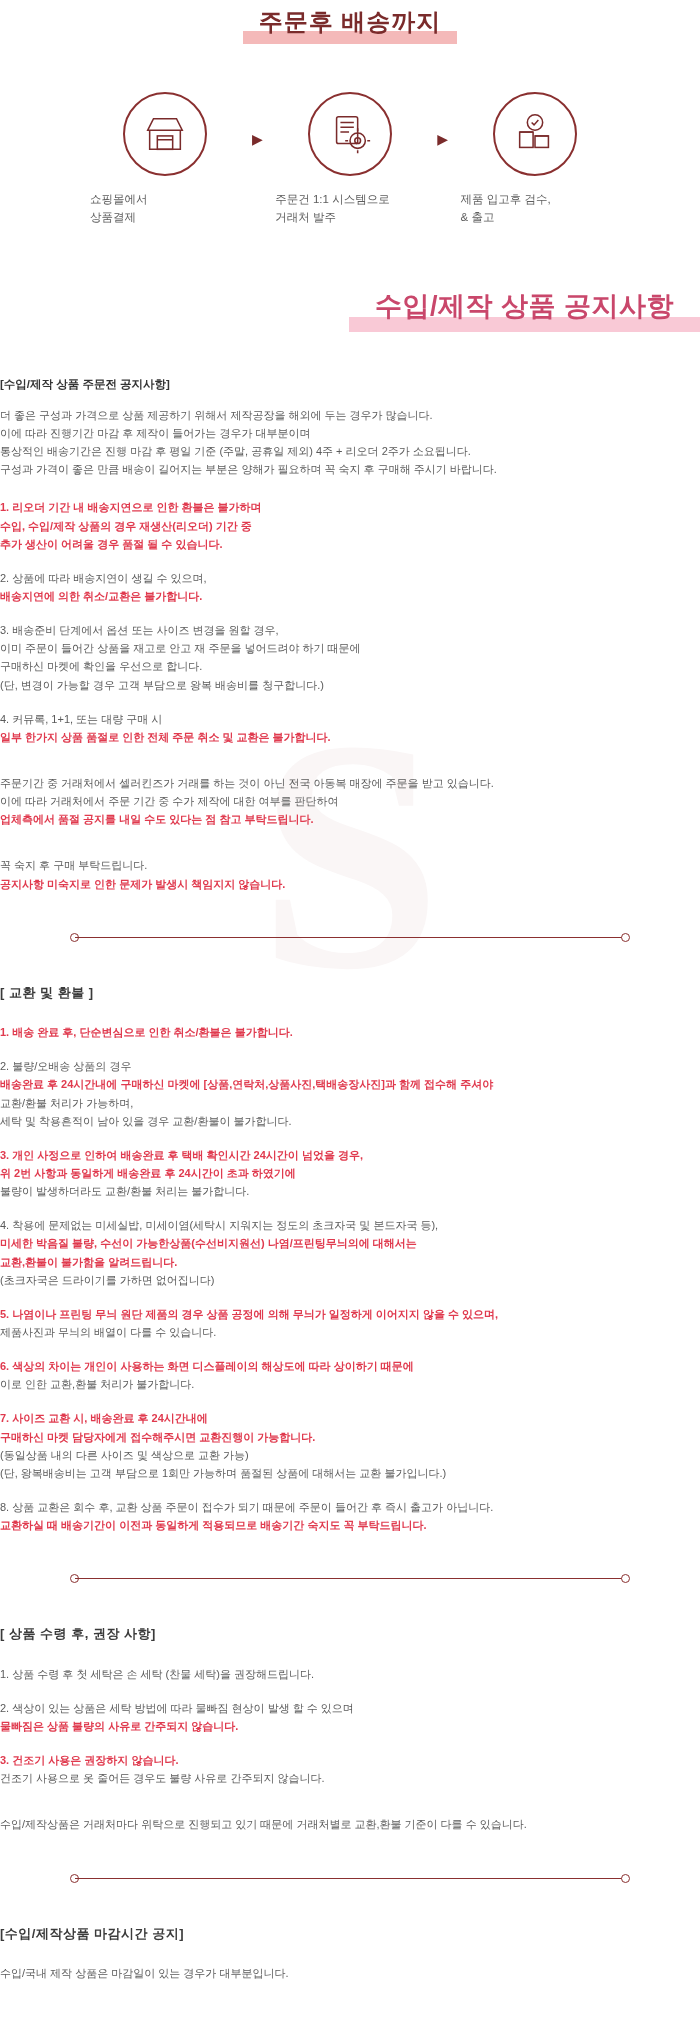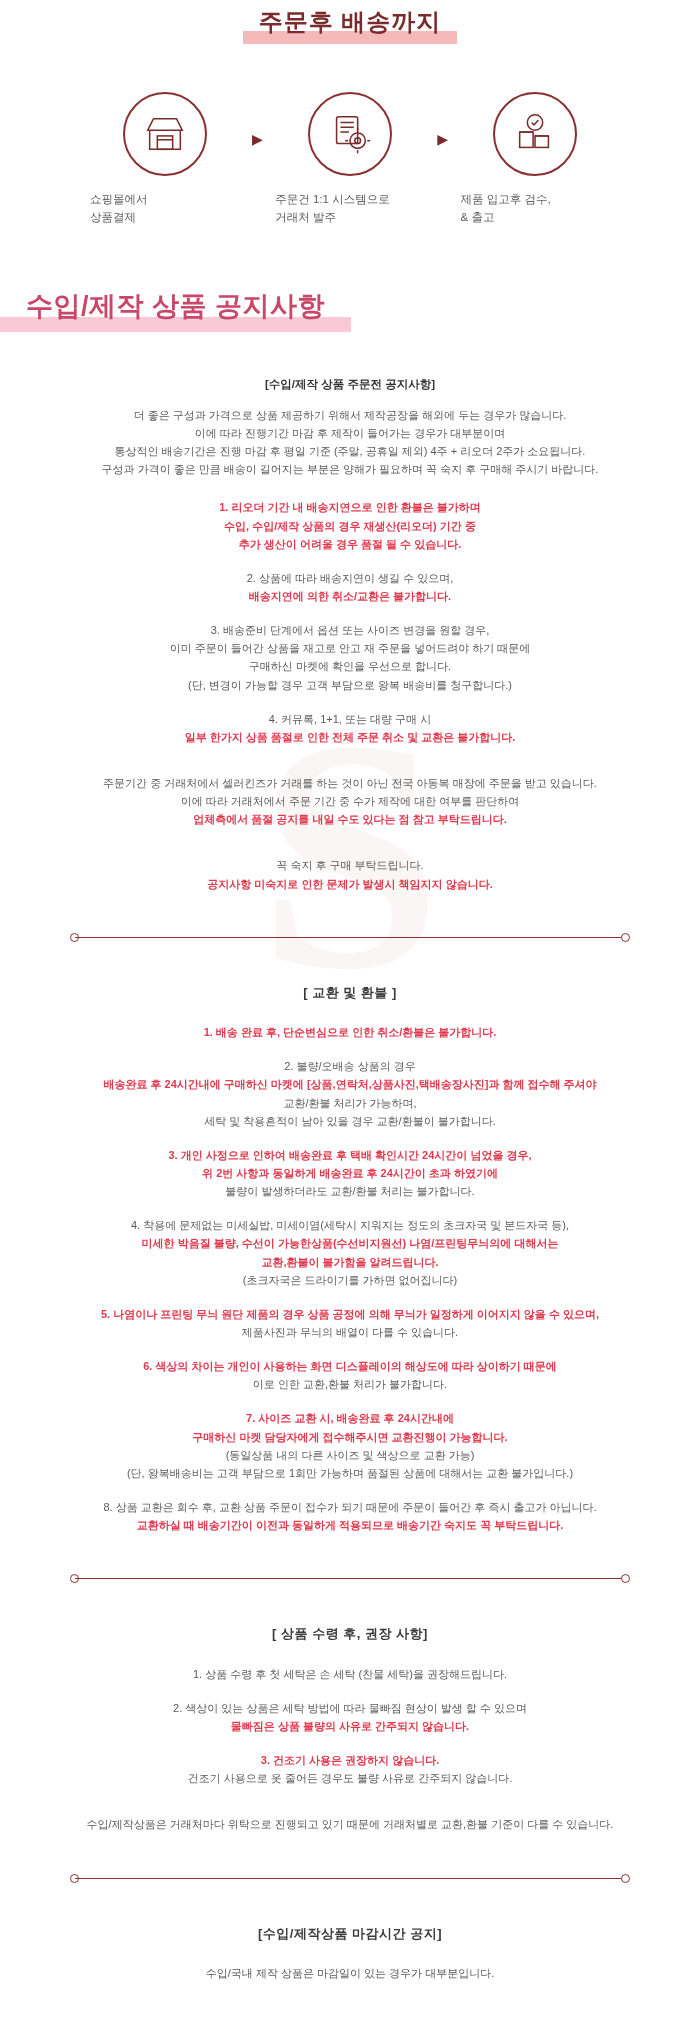--- a/index.html
+++ b/index.html
@@ -85,42 +85,42 @@
     width: 36px;
     padding-top: 36px;
     color: #7a2b2b;
     font-size: 14px;
     text-align: center;
   }
 
   
   .main-head-wrap {
     margin-top: 56px;
-    text-align: left;
+    text-align: right;
   }
   .main-head {
     display: inline-block;
     position: relative;
     font-size: 27px;
     font-weight: bold;
     color: #c9476b;
     letter-spacing: 0.5px;
     padding: 2px 26px 6px;
   }
   .main-head .hl {
     position: absolute;
     left: 0; right: 0;
     bottom: 3px;
     height: 15px;
     background: #f9c9d6;
     z-index: -1;
   }
 
   
-  .block { text-align: center; }
+  .block { text-align: left; }
   .t-head {
     font-weight: bold;
     color: #333;
     font-size: 11.5px;
   }
   .t { color: #5a5a5a; }
   .red { color: #e03a4e; font-weight: bold; }
   .sp-28 { height: 28px; }
   .sp-20 { height: 20px; }
   .sp-16 { height: 16px; }

